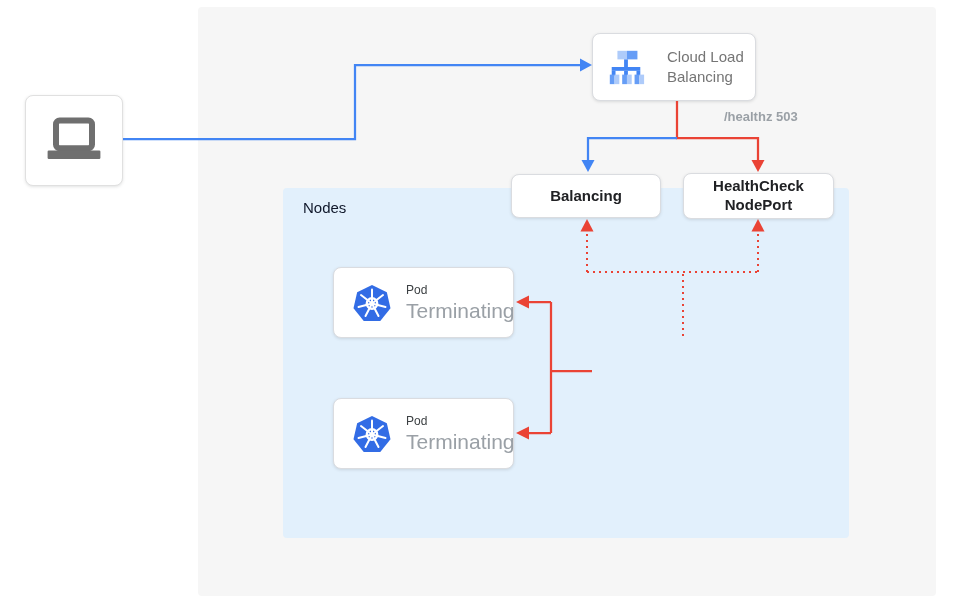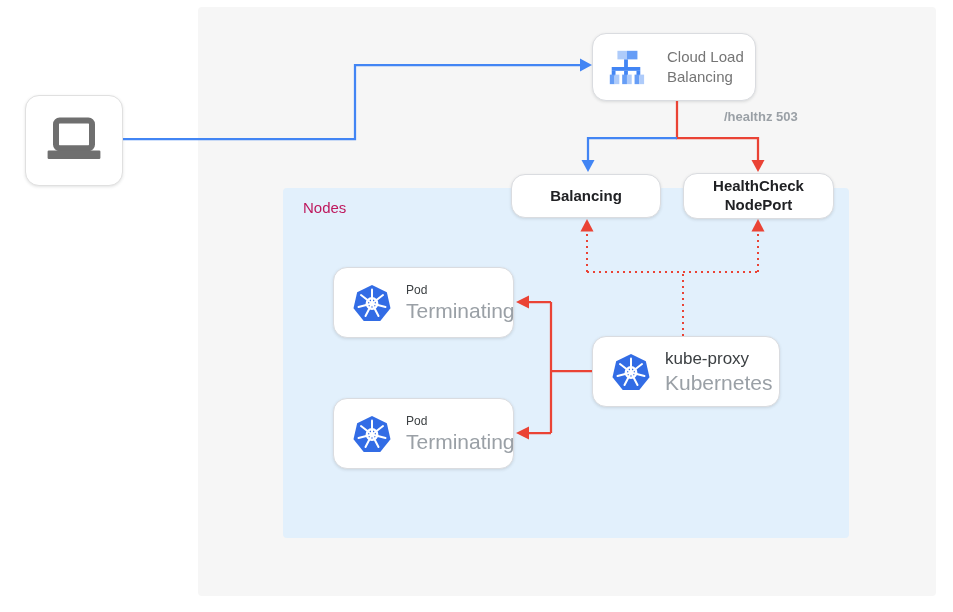--- a/index.html
+++ b/index.html
@@ -1,21 +1,21 @@
 <!DOCTYPE html>
 <html><head>
 <meta charset="utf-8">
 <style>
   html,body{margin:0;padding:0;background:#ffffff;}
   body{font-family:"Liberation Sans","DejaVu Sans",sans-serif;}
   .canvas{position:relative;width:953px;height:612px;background:#ffffff;overflow:hidden;}
   .gray-panel{position:absolute;left:198px;top:7px;width:738px;height:589px;background:#f6f6f6;border-radius:4px;}
   .nodes-panel{position:absolute;left:283px;top:188px;width:566px;height:350px;background:#e2f0fc;border-radius:4px;}
-  .nodes-label{position:absolute;left:303px;top:199px;font-size:15px;color:#be185d;}
-  .card{position:absolute;background:#ffffff;border:1px solid #dadce0;border-radius:14px;
+  .nodes-label{position:absolute;left:303px;top:199px;font-size:15px;color:#0f172a;}
+  .card{position:absolute;background:#ffffff;border:1px solid #dadce0;border-radius:8px;
         box-shadow:0 1px 3px rgba(60,64,67,.15);box-sizing:border-box;}
   .laptop-card{left:25px;top:95px;width:98px;height:91px;display:flex;align-items:center;justify-content:center;border-color:#e0e0e0;}
   .lb-card{left:592px;top:33px;width:164px;height:68px;display:flex;align-items:center;padding-left:13px;}
   .lb-text{margin-left:21px;width:82px;font-size:15px;line-height:1.35;color:#757575;}
   .healthz-label{position:absolute;left:724px;top:109px;font-size:13px;font-weight:bold;color:#9aa0a6;}
   .port-card{display:flex;align-items:center;justify-content:center;text-align:center;
              font-size:15px;font-weight:bold;color:#202124;line-height:1.25;}
   .nodeport-card{left:511px;top:174px;width:150px;height:44px;}
   .hc-card{left:683px;top:173px;width:151px;height:46px;}
   .entity-card{display:flex;align-items:center;padding-left:18px;}
@@ -106,29 +106,20 @@
   <div class="card entity-card pod-card-2">
     <svg class="icon" width="40" height="40" viewBox="0 0 40 40">
         <use href="#k8s-icon"></use>
       </svg>
     <div class="entity-text">
       <div class="entity-title">Pod</div>
       <div class="entity-sub">Terminating</div>
     </div>
   </div>
 
-  <div class="card entity-card kp-card">
-    <svg class="icon" width="40" height="40" viewBox="0 0 40 40">
-        <use href="#k8s-icon"></use>
-      </svg>
-    <div class="entity-text">
-      <div class="entity-title">kube-proxy</div>
-      <div class="entity-sub">Kubernetes</div>
-    </div>
-  </div>
 
   <svg class="overlay" width="953" height="612" viewBox="0 0 953 612">
 
     <path d="M123 139 H355 V65 H580" fill="none" stroke="#4285f4" stroke-width="2.25"></path>
     <polygon points="592,65 580,58.5 580,71.5" fill="#4285f4"></polygon>
 
     <path d="M677 101 V138 H758 V161" fill="none" stroke="#ea4335" stroke-width="2.25"></path>
     <polygon points="758,172 751.5,160 764.5,160" fill="#ea4335"></polygon>
 
     <path d="M677 138 H588 V161" fill="none" stroke="#4285f4" stroke-width="2.25"></path>

